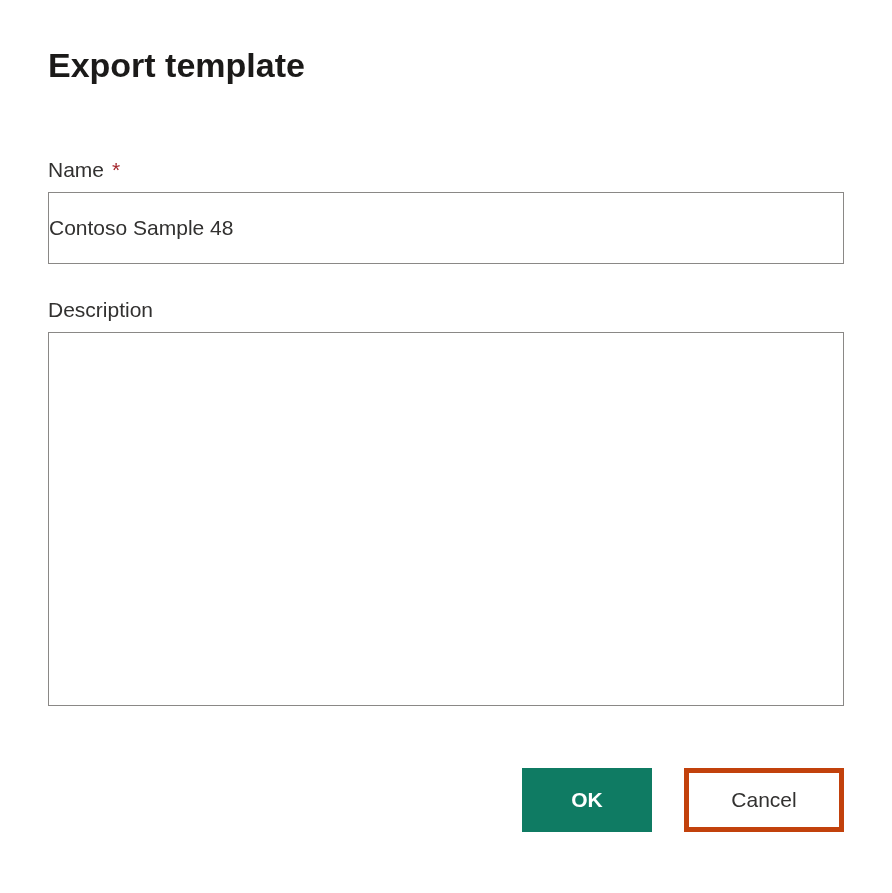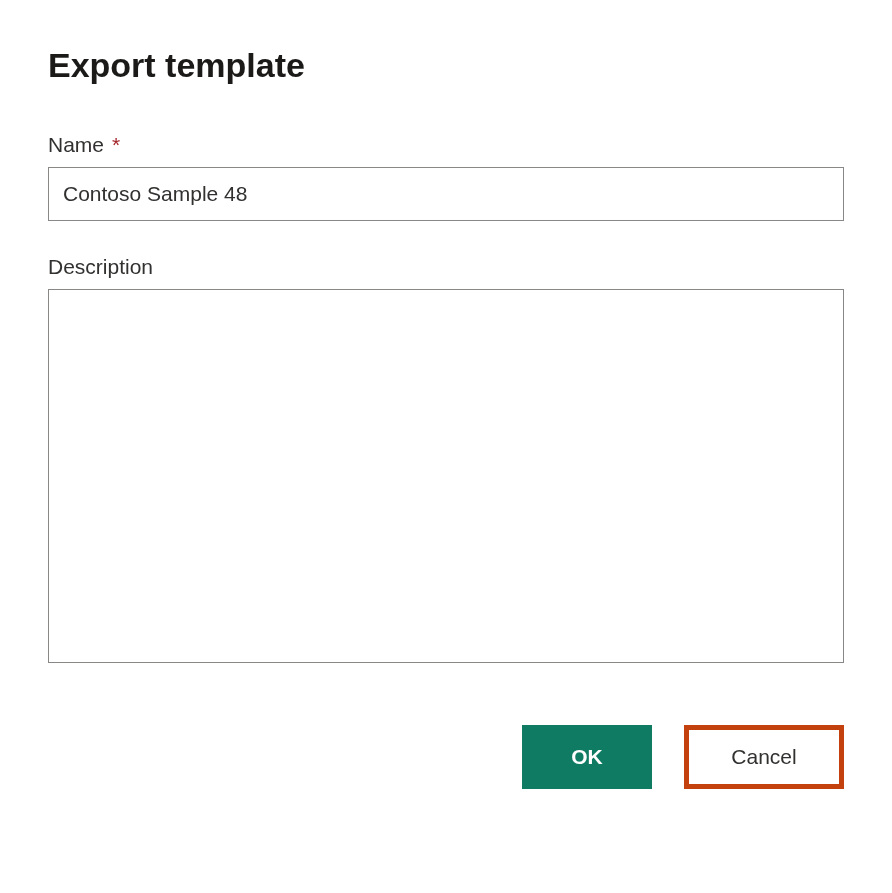--- a/index.html
+++ b/index.html
@@ -12,44 +12,44 @@
       background: #ffffff;
       width: 892px;
       height: 893px;
       padding: 46px 48px;
       color: #323130;
     }
     .dialog-title {
       font-size: 34px;
       font-weight: 600;
       color: #1b1a19;
-      margin-bottom: 48px;
+      margin-bottom: 73px;
     }
     .form-group {
       margin-bottom: 34px;
     }
     .field-label {
       display: block;
       font-size: 21px;
       font-weight: 400;
       color: #323130;
       margin-bottom: 10px;
     }
     .required-asterisk {
       color: #a4262c;
       margin-left: 2px;
     }
     .text-input {
       width: 100%;
-      height: 54px;
+      height: 72px;
       border: 1px solid #8a8886;
       background: #ffffff;
       font-family: inherit;
       font-size: 21px;
-      padding: 0 14px;
+      padding: 0 0;
       color: #323130;
       outline: none;
     }
     .textarea-input {
       width: 100%;
       height: 374px;
       border: 1px solid #8a8886;
       background: #ffffff;
       font-family: inherit;
       font-size: 21px;

